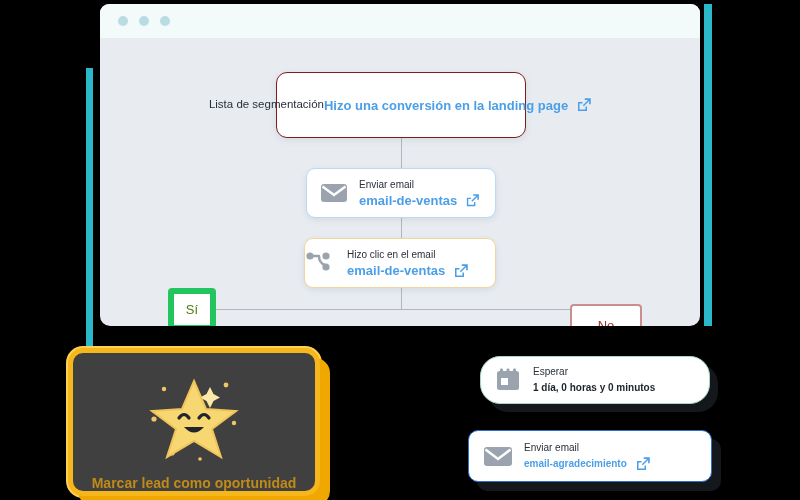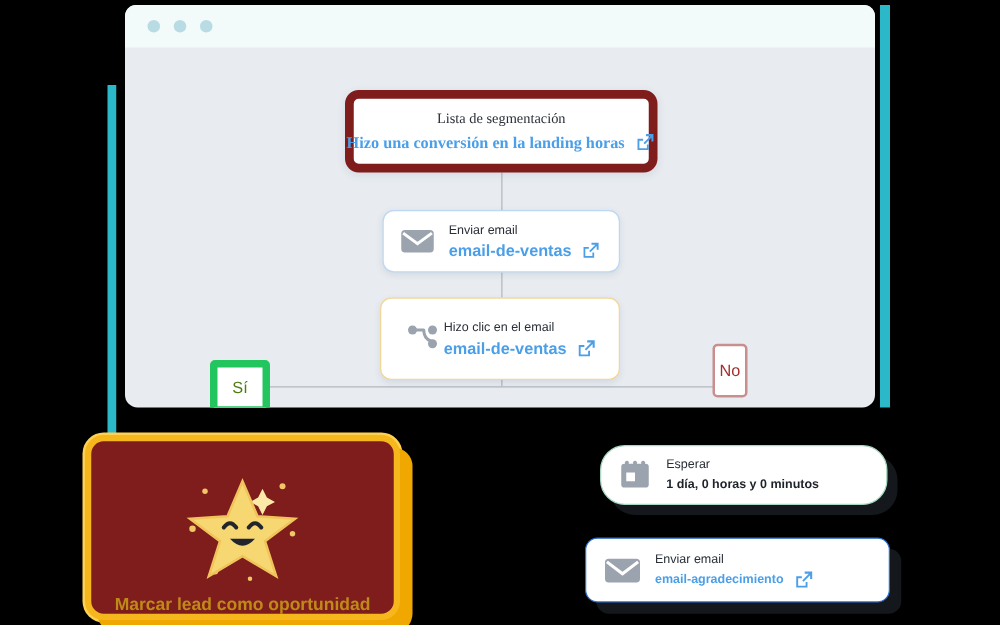--- a/index.html
+++ b/index.html
@@ -87,49 +87,48 @@
     white-space: nowrap;
   }
   .txtcol { display: flex; flex-direction: column; }
   .row { display: flex; align-items: center; gap: 7px; }
 
   
   #card-segment {
     left: 176px; top: 34px;
     width: 250px; height: 66px;
     border-radius: 11px;
-    border: 7px solid #7f1d1d;
+    border: 1px solid #7f1d1d;
     box-shadow: 0 2px 7px rgba(40,60,90,.10);
-    flex-direction: column;
+    flex-direction: row;
     justify-content: center;
     align-items: center;
-    font-family: Liberation Serif, serif;
   }
   #card-segment .card-title { font-size: 11.5px; margin-bottom: 2px; }
 
   
   #card-email1 {
     left: 206px; top: 130px;
     width: 190px; height: 50px;
     border-radius: 9px;
     border: 1px solid #bcd8f2;
     box-shadow: 0 2px 6px rgba(40,60,90,.10);
     padding-left: 13px;
     gap: 11px;
   }
 
   
   #card-click {
     left: 204px; top: 200px;
-    width: 192px; height: 66px;
+    width: 192px; height: 50px;
     border-radius: 9px;
     border: 1px solid #f2d79a;
     box-shadow: 0 2px 6px rgba(40,60,90,.10);
-    padding-left: 20px;
-    gap: 0;
+    padding-left: 0;
+    gap: 12px;
   }
 
   
   .badge {
     position: absolute;
     background: #fff;
     box-sizing: border-box;
     display: flex;
     align-items: center;
     justify-content: center;
@@ -137,45 +136,45 @@
     font-size: 13px;
     z-index: 6;
   }
   #badge-yes {
     left: 68px; top: 250px;
     width: 48px; height: 43px;
     border: 6px solid #22c55e;
     color: #4d7c0f;
   }
   #badge-no {
-    left: 470px; top: 237px;
-    width: 28px; height: 43px;
+    left: 470px; top: 266px;
+    width: 72px; height: 43px;
     border: 2px solid #c98e8e;
     color: #a33030;
     text-align: center;
   }
 
   
   .icon { flex: 0 0 auto; display: block; }
 
   
   #card-star {
     position: absolute;
     left: 68px; top: 348px;
     width: 252px; height: 148px;
-    background: #7f1d1d;
+    background: #404040;
     border: 5px solid #f5b71c;
     border-radius: 15px;
     box-shadow: 10px 10px 0 0 #f0a800, 0 0 0 2px #ffd152;
     box-sizing: border-box;
     z-index: 9;
     display: flex;
     flex-direction: column;
     align-items: center;
-    justify-content: flex-end;
+    justify-content: space-between;
     padding-top: 18px;
   }
   #star-label {
     font-size: 14px;
     font-weight: bold;
     color: #c08a18;
     margin-top: 8px;
     white-space: nowrap;
   }
 
@@ -226,21 +225,21 @@
   <div id="canvas">
 
     <div class="line v" style="left:301px; top:100px;  height:30px;"></div>
     <div class="line v" style="left:301px; top:180px;  height:20px;"></div>
     <div class="line v" style="left:301px; top:250px;  height:21px;"></div>
     <div class="line h" style="left:116px; top:271px;  width:355px;"></div>
 
     <div class="card" id="card-segment">
       <div class="card-title">Lista de segmentación</div>
       <div class="row">
-        <div class="card-sub">Hizo una conversión en la landing horas</div>
+        <div class="card-sub">Hizo una conversión en la landing page</div>
         <svg class="icon" width="18" height="18" viewBox="0 0 24 24">
           <path d="M4 8h6v2H6v8h8v-4h2v6H4z" fill="#4a9fe8"></path>
           <path d="M13 3h8v8h-2.2V6.8l-7 7L10.4 12.4l7-7H13z" fill="#4a9fe8"></path>
         </svg>
       </div>
     </div>
 
     <div class="card" id="card-email1">
       <svg class="icon" width="28" height="22" viewBox="0 0 28 22">
         <rect x="1" y="2" width="26" height="18" rx="3" fill="#9aa3ae"></rect>

